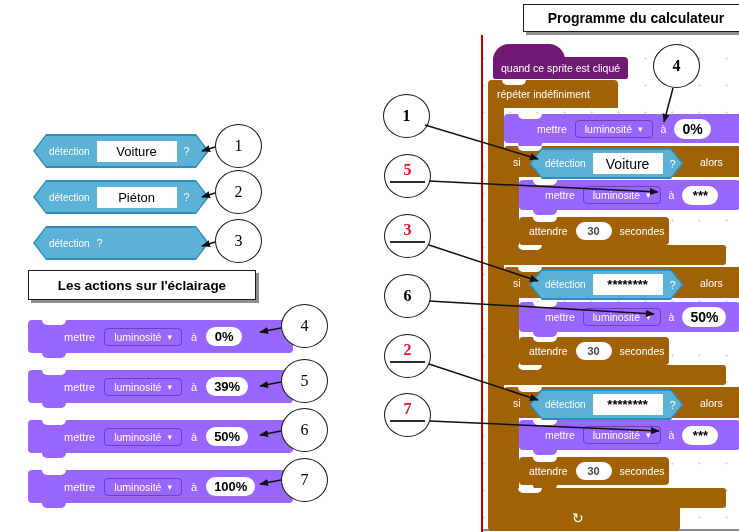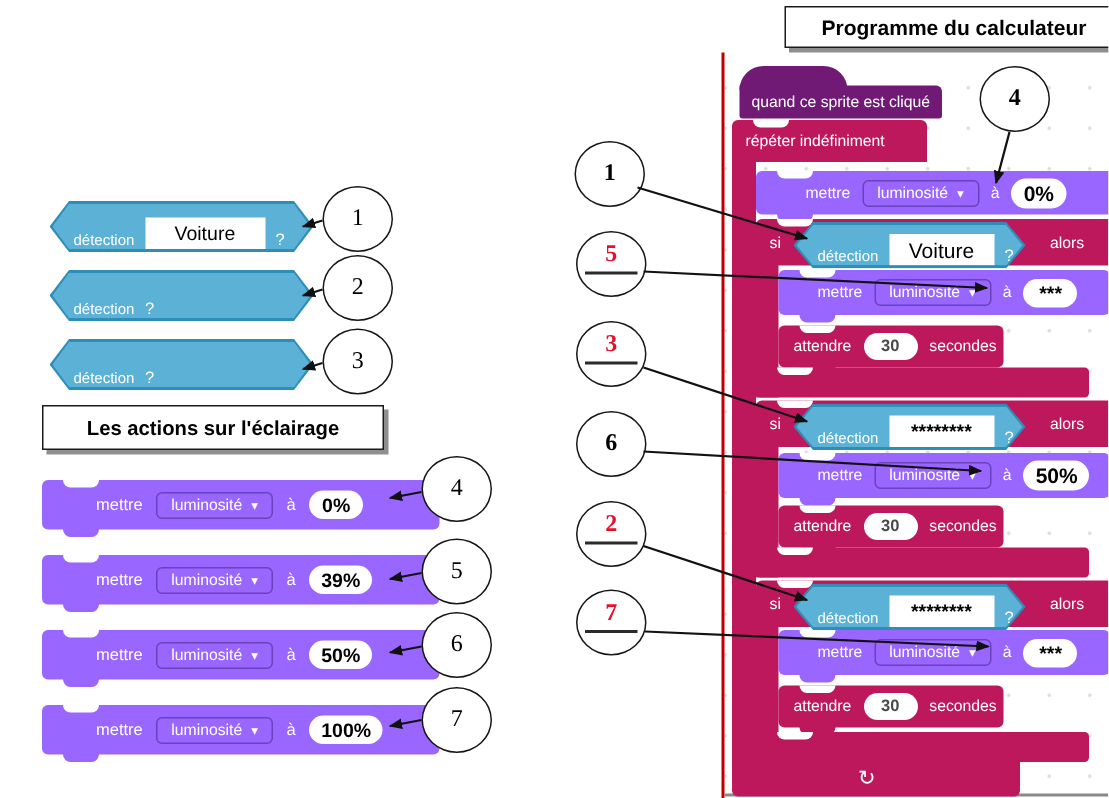--- a/index.html
+++ b/index.html
@@ -7,21 +7,21 @@
          font-family:"Liberation Sans",sans-serif;}
   .abs{position:absolute;}
 
   
   .titlebox{position:absolute;background:#fff;border:1.6px solid #1a1a1a;
     box-shadow:3px 3px 0 #8f8f8f;display:flex;align-items:center;justify-content:center;
     font-weight:bold;font-size:13.5px;color:#000;}
 
   
   .c-hat{background:#701a75;}
-  .c-ctl{background:#be185d;}
+  .c-ctl{background:#a16207;}
   .c-lok{background:#9966FF;}
 
   
   .stack{position:absolute;border-radius:4px;display:flex;align-items:center;color:#fff;}
   .notch{position:absolute;top:0;left:14px;width:24px;height:5px;background:#fff;
          border-radius:0 0 5px 5px;}
   .tab{position:absolute;bottom:-5px;left:14px;width:24px;height:6px;background:inherit;
        border-radius:0 0 5px 5px;}
   .blabel{font-size:10.5px;color:#fff;white-space:nowrap;}
   .blabel-big{font-size:11px;color:#fff;white-space:nowrap;}
@@ -34,21 +34,21 @@
   
   .oval{background:#fff;border-radius:999px;padding:2px 8px;font-weight:bold;
     font-size:13px;color:#000;display:flex;align-items:center;justify-content:center;
     min-width:20px;white-space:nowrap;}
   .oval.num30{font-size:11px;color:#4a4a4a;font-weight:600;padding:3px 8px;}
 
   
   .hexb{position:absolute;background:#2E8EB8;display:flex;
     clip-path:polygon(13px 0%,calc(100% - 13px) 0%,100% 50%,calc(100% - 13px) 100%,13px 100%,0% 50%);
     padding:2px;}
-  .hexi{flex:1;background:#5CB1D6;display:flex;align-items:flex-end;
+  .hexi{flex:1;background:#5CB1D6;display:flex;align-items:center;
     clip-path:polygon(11px 0%,calc(100% - 11px) 0%,100% 50%,calc(100% - 11px) 100%,11px 100%,0% 50%);}
   .hk{font-size:10px;color:#fff;margin-left:14px;white-space:nowrap;}
   .hinput{background:#fff;color:#000;font-size:13px;display:flex;align-items:center;
     justify-content:center;height:21px;margin-left:7px;padding:0 4px;white-space:nowrap;}
   .hq{color:#fff;font-size:11px;margin-left:7px;margin-right:6px;}
 
   
   .circ{position:absolute;width:45px;height:42px;border:1.4px solid #161616;border-radius:50%;
     background:#fff;display:flex;align-items:center;justify-content:center;
     font-family:"Liberation Serif",serif;font-size:16px;color:#000;}
@@ -78,20 +78,21 @@
   <div class="hexb" style="left:33px;top:134px;width:172px;height:30px;">
     <div class="hexi">
       <span class="hk">détection</span>
       <span class="hinput" style="width:72px;">Voiture</span>
       <span class="hq">?</span>
     </div>
   </div>
   <div class="hexb" style="left:33px;top:180px;width:172px;height:30px;">
     <div class="hexi">
       <span class="hk">détection</span>
+      <span class="hinput" style="width:72px;">Piéton</span>
       <span class="hq">?</span>
     </div>
   </div>
   <div class="hexb" style="left:33px;top:226px;width:172px;height:30px;">
     <div class="hexi">
       <span class="hk">détection</span>
       <span class="hq">?</span>
     </div>
   </div>
 

